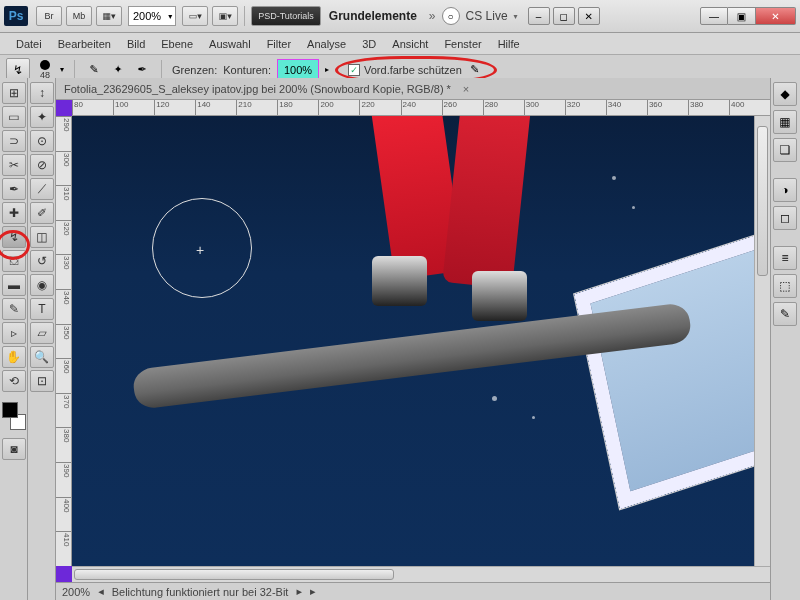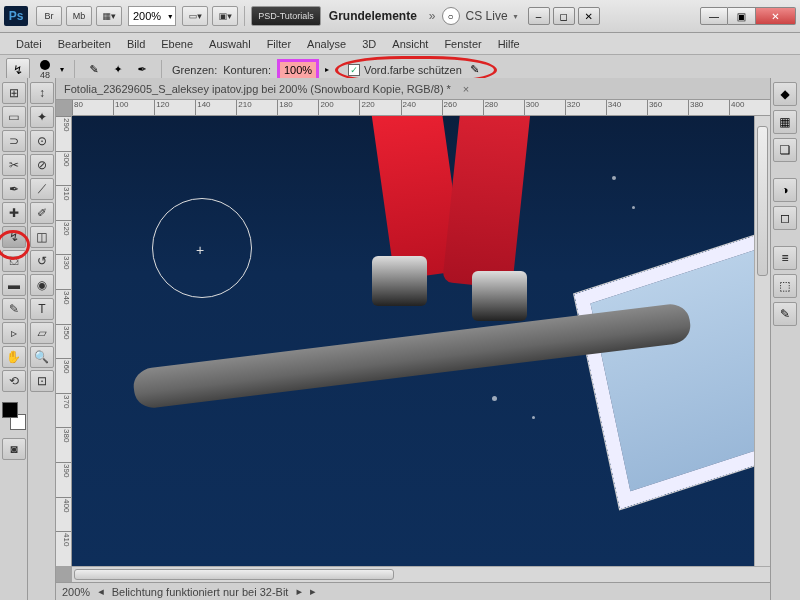--- a/index.html
+++ b/index.html
@@ -23,34 +23,34 @@
 .menubar { height:22px; background:#d8d8d8; display:flex; align-items:center; padding:0 8px; border-bottom:1px solid #aaa; gap:0; }
 .menu-item { padding:3px 8px; color:#333; cursor:pointer; }
 .optbar { height:30px; background:#d0d0d0; display:flex; align-items:center; padding:0 6px; border-bottom:1px solid #999; gap:6px; }
 .opt-icon { width:24px; height:24px; background:linear-gradient(#eee,#ccc); border:1px solid #999; border-radius:2px; display:flex; align-items:center; justify-content:center; font-size:12px; cursor:pointer; }
 .brush-prev { display:flex; flex-direction:column; align-items:center; margin:0 4px; }
 .brush-dot { width:10px; height:10px; background:#000; border-radius:50%; }
 .brush-size { font-size:9px; color:#333; }
 .opt-label { color:#333; }
 .opt-drop { height:18px; background:#fff; border:1px solid #888; padding:0 18px 0 4px; position:relative; display:flex; align-items:center; min-width:110px; }
 .opt-drop:after { content:"▾"; position:absolute; right:4px; font-size:8px; }
-.opt-field { width:42px; height:22px; background:#fca5a5; border:3px solid #d946ef; text-align:center; display:flex; align-items:center; justify-content:center; }
+.opt-field { width:42px; height:22px; background:#5eead4; border:1px solid #d946ef; text-align:center; display:flex; align-items:center; justify-content:center; }
 .opt-chk { width:12px; height:12px; background:#fff; border:1px solid #666; display:flex; align-items:center; justify-content:center; font-size:9px; color:#2a6; }
 .red-ring { border:3px solid #d22; border-radius:50%/60%; padding:2px 10px; display:flex; align-items:center; gap:4px; }
 .sm-icon { width:18px; height:18px; display:flex; align-items:center; justify-content:center; font-size:11px; }
 .workspace { position:absolute; top:78px; left:0; right:0; bottom:0; display:flex; background:#b8b8b8; }
 .tool-col { width:28px; background:#d0d0d0; border-right:1px solid #999; display:flex; flex-direction:column; padding:4px 2px; gap:2px; }
 .tool { width:24px; height:22px; background:linear-gradient(#e0e0e0,#c8c8c8); border:1px solid #999; border-radius:2px; display:flex; align-items:center; justify-content:center; font-size:12px; cursor:pointer; color:#333; position:relative; }
 .tool.active { background:linear-gradient(#ccc,#aaa); }
 .tool-body { display:flex; }
 .red-circ { position:absolute; border:3px solid #d22; border-radius:50%; width:34px; height:30px; pointer-events:none; z-index:5; }
 .swatches { margin-top:8px; position:relative; width:24px; height:28px; }
 .sw-back { position:absolute; width:16px; height:16px; background:#fff; border:1px solid #666; right:0; bottom:0; }
 .sw-front { position:absolute; width:16px; height:16px; background:#000; border:1px solid #666; left:0; top:0; }
-.doc-area { flex:1; display:flex; flex-direction:column; background:#a3a3a3; }
+.doc-area { flex:1; display:flex; flex-direction:column; background:#6d28d9; }
 .doc-tab { height:22px; background:#c8c8c8; display:flex; align-items:center; padding:0 8px; border-bottom:1px solid #999; }
 .doc-tab-label { color:#444; font-size:11px; }
 .doc-tab-x { margin-left:8px; width:14px; height:14px; display:flex; align-items:center; justify-content:center; color:#666; cursor:pointer; }
 .ruler-h { height:16px; background:#e4e4e4; border-bottom:1px solid #999; display:flex; position:relative; margin-left:16px; }
 .ruler-h .tick { flex:1; border-left:1px solid #888; font-size:8px; color:#555; padding-left:1px; }
 .ruler-v { width:16px; background:#e4e4e4; border-right:1px solid #999; display:flex; flex-direction:column; }
 .ruler-v .tick { flex:1; border-top:1px solid #888; font-size:8px; color:#555; writing-mode:vertical-rl; padding-top:1px; }
 .canvas-wrap { flex:1; display:flex; }
 .canvas { flex:1; background:linear-gradient(180deg,#0a1f3e 0%,#0d2a52 35%,#0e2e5a 100%); position:relative; overflow:hidden; }
 .snowboarder { position:absolute; top:-20px; left:280px; width:200px; height:260px; }

